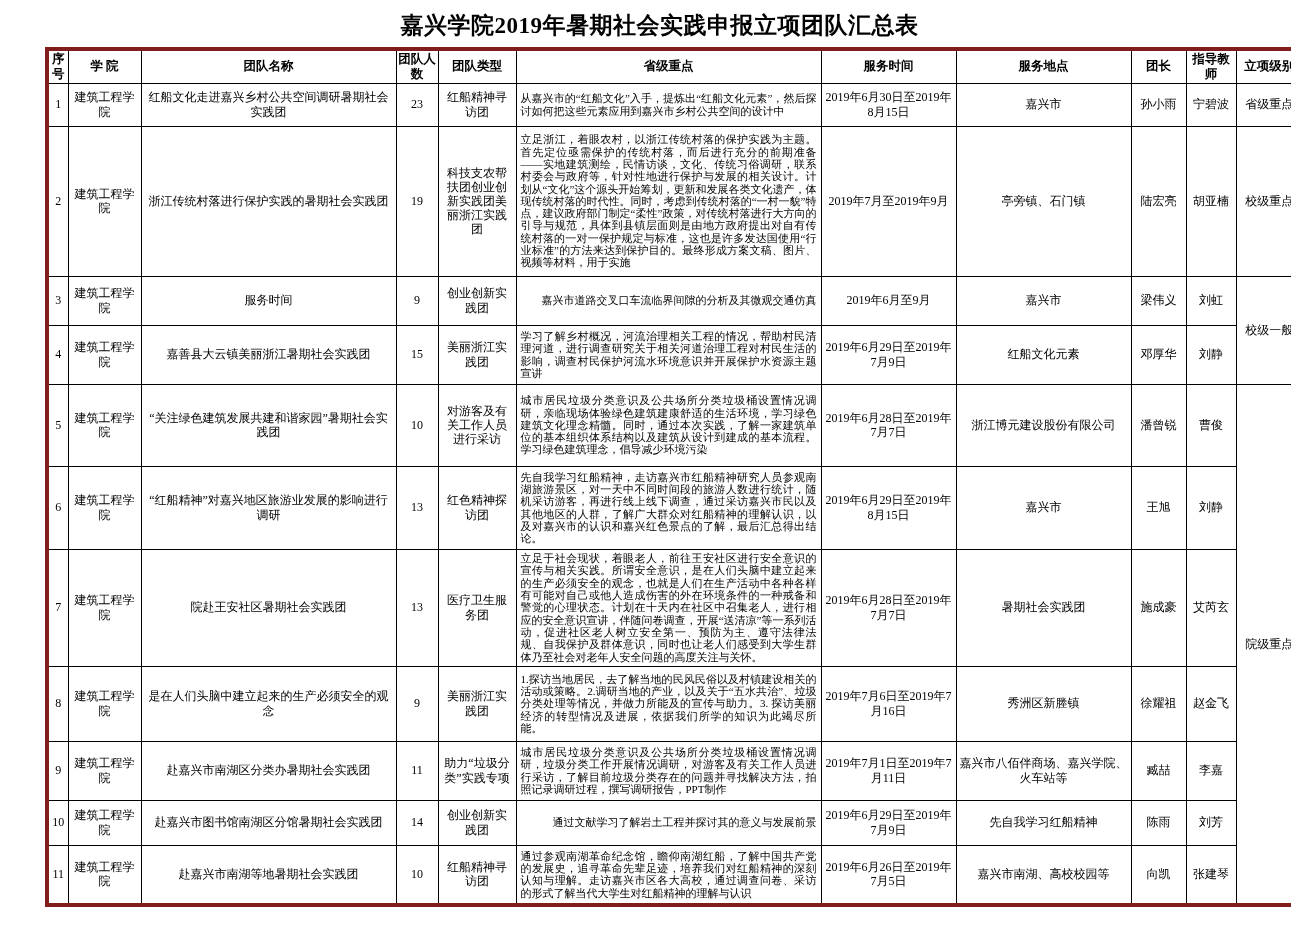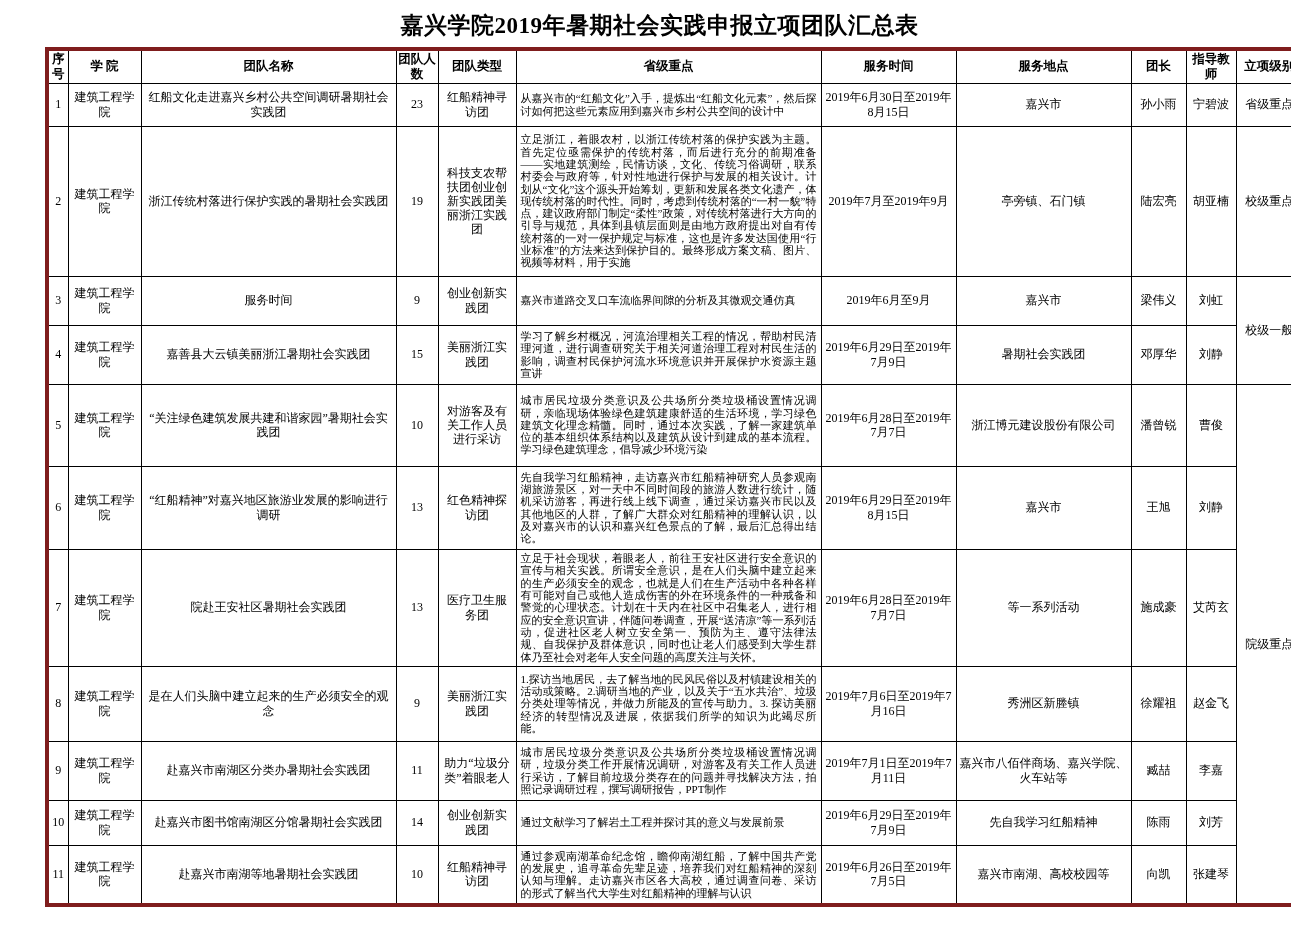--- a/index.html
+++ b/index.html
@@ -37,21 +37,21 @@
     font-size:12.5px;
     height:28px;
     padding:1px 1px;
   }
   td.content{
     text-align:justify;
     font-size:11px;
     line-height:1.12;
     padding:1px 4px;
   }
-  td.content.short{text-align:left;}
+  td.content.short{text-align:right;}
   
   tbody tr:nth-child(1){height:43px}
   tbody tr:nth-child(2){height:150px}
   tbody tr:nth-child(3){height:49px}
   tbody tr:nth-child(4){height:59px}
   tbody tr:nth-child(5){height:82px}
   tbody tr:nth-child(6){height:83px}
   tbody tr:nth-child(7){height:117px}
   tbody tr:nth-child(8){height:75px}
   tbody tr:nth-child(9){height:59px}
@@ -133,21 +133,21 @@
           <td rowspan="2">校级一般</td>
         </tr>
         <tr>
           <td>4</td>
           <td>建筑工程学院</td>
           <td>嘉善县大云镇美丽浙江暑期社会实践团</td>
           <td>15</td>
           <td>美丽浙江实践团</td>
           <td class="content">学习了解乡村概况，河流治理相关工程的情况，帮助村民清理河道，进行调查研究关于相关河道治理工程对村民生活的影响，调查村民保护河流水环境意识并开展保护水资源主题宣讲</td>
           <td>2019年6月29日至2019年7月9日</td>
-          <td>暑期社会实践团</td>
+          <td>红船文化元素</td>
           <td>邓厚华</td>
           <td>刘静</td>
         </tr>
         <tr>
           <td>5</td>
           <td>建筑工程学院</td>
           <td>“关注绿色建筑发展共建和谐家园”暑期社会实践团</td>
           <td>10</td>
           <td>对游客及有关工作人员进行采访</td>
           <td class="content">城市居民垃圾分类意识及公共场所分类垃圾桶设置情况调研，亲临现场体验绿色建筑建康舒适的生活环境，学习绿色建筑文化理念精髓。同时，通过本次实践，了解一家建筑单位的基本组织体系结构以及建筑从设计到建成的基本流程。学习绿色建筑理念，倡导减少环境污染</td>
@@ -170,42 +170,42 @@
           <td>刘静</td>
         </tr>
         <tr>
           <td>7</td>
           <td>建筑工程学院</td>
           <td>院赴王安社区暑期社会实践团</td>
           <td>13</td>
           <td>医疗卫生服务团</td>
           <td class="content">立足于社会现状，着眼老人，前往王安社区进行安全意识的宣传与相关实践。所谓安全意识，是在人们头脑中建立起来的生产必须安全的观念，也就是人们在生产活动中各种各样有可能对自己或他人造成伤害的外在环境条件的一种戒备和警觉的心理状态。计划在十天内在社区中召集老人，进行相应的安全意识宣讲，伴随问卷调查，开展“送清凉”等一系列活动，促进社区老人树立安全第一、预防为主、遵守法律法规、自我保护及群体意识，同时也让老人们感受到大学生群体乃至社会对老年人安全问题的高度关注与关怀。</td>
           <td>2019年6月28日至2019年7月7日</td>
-          <td>等一系列活动</td>
+          <td>暑期社会实践团</td>
           <td>施成豪</td>
           <td>艾芮玄</td>
         </tr>
         <tr>
           <td>8</td>
           <td>建筑工程学院</td>
           <td>是在人们头脑中建立起来的生产必须安全的观念</td>
           <td>9</td>
           <td>美丽浙江实践团</td>
           <td class="content">1.探访当地居民，去了解当地的民风民俗以及村镇建设相关的活动或策略。2.调研当地的产业，以及关于“五水共治”、垃圾分类处理等情况，并做力所能及的宣传与助力。3. 探访美丽经济的转型情况及进展，依据我们所学的知识为此竭尽所能。</td>
           <td>2019年7月6日至2019年7月16日</td>
           <td>秀洲区新塍镇</td>
           <td>徐耀祖</td>
           <td>赵金飞</td>
         </tr>
         <tr>
           <td>9</td>
           <td>建筑工程学院</td>
           <td>赴嘉兴市南湖区分类办暑期社会实践团</td>
           <td>11</td>
-          <td>助力“垃圾分类”着眼老人</td>
+          <td>助力“垃圾分类”实践专项</td>
           <td class="content">城市居民垃圾分类意识及公共场所分类垃圾桶设置情况调研，垃圾分类工作开展情况调研，对游客及有关工作人员进行采访，了解目前垃圾分类存在的问题并寻找解决方法，拍照记录调研过程，撰写调研报告，PPT制作</td>
           <td>2019年7月1日至2019年7月11日</td>
           <td>嘉兴市八佰伴商场、嘉兴学院、火车站等</td>
           <td>臧喆</td>
           <td>李嘉</td>
         </tr>
         <tr>
           <td>10</td>
           <td>建筑工程学院</td>
           <td>赴嘉兴市图书馆南湖区分馆暑期社会实践团</td>

